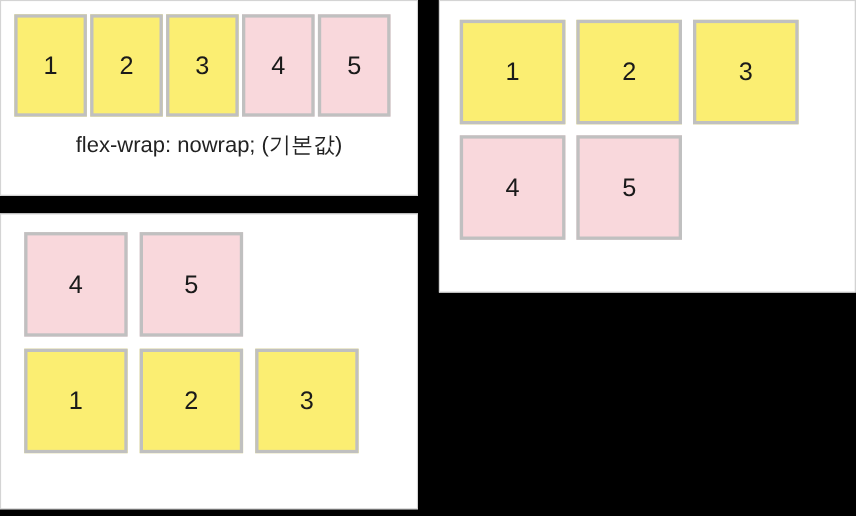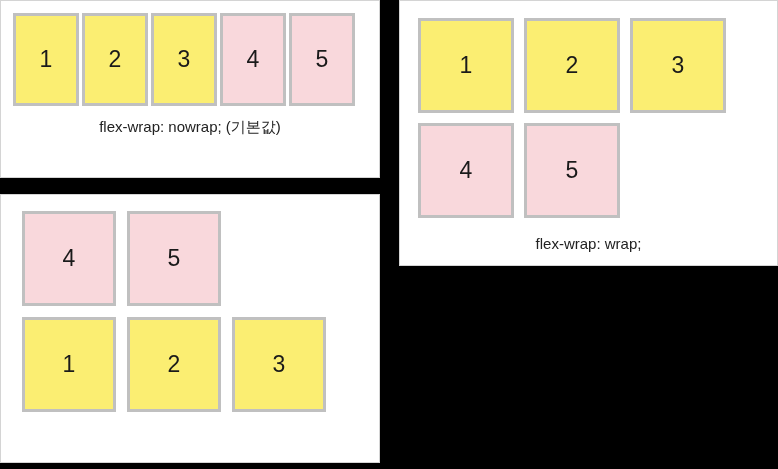--- a/index.html
+++ b/index.html
@@ -94,21 +94,21 @@
     justify-content: center;
     font-size: 23px;
     color: #1a1a1a;
     line-height: 1;
   }
   .box.yellow { background: #fbee72; }
   .box.pink   { background: #f9d8dc; }
 
   .caption {
     text-align: center;
-    font-size: 15px;
+    font-size: 20px;
     color: #222222;
     margin-top: 12px;
   }
   #panel-wrap .caption { margin-top: 17px; }
   #panel-wrap-reverse .caption { margin-top: 14px; }
 </style>
 </head>
 <body>
 
 <section class="panel" id="panel-nowrap">
@@ -123,21 +123,20 @@
 </section>
 
 <section class="panel" id="panel-wrap">
   <div class="demo-area">
     <div class="box yellow">1</div>
     <div class="box yellow">2</div>
     <div class="box yellow">3</div>
     <div class="box pink">4</div>
     <div class="box pink">5</div>
   </div>
-  <div class="caption">flex-wrap: wrap;</div>
 </section>
 
 <section class="panel" id="panel-wrap-reverse">
   <div class="demo-area">
     <div class="box yellow">1</div>
     <div class="box yellow">2</div>
     <div class="box yellow">3</div>
     <div class="box pink">4</div>
     <div class="box pink">5</div>
   </div>

